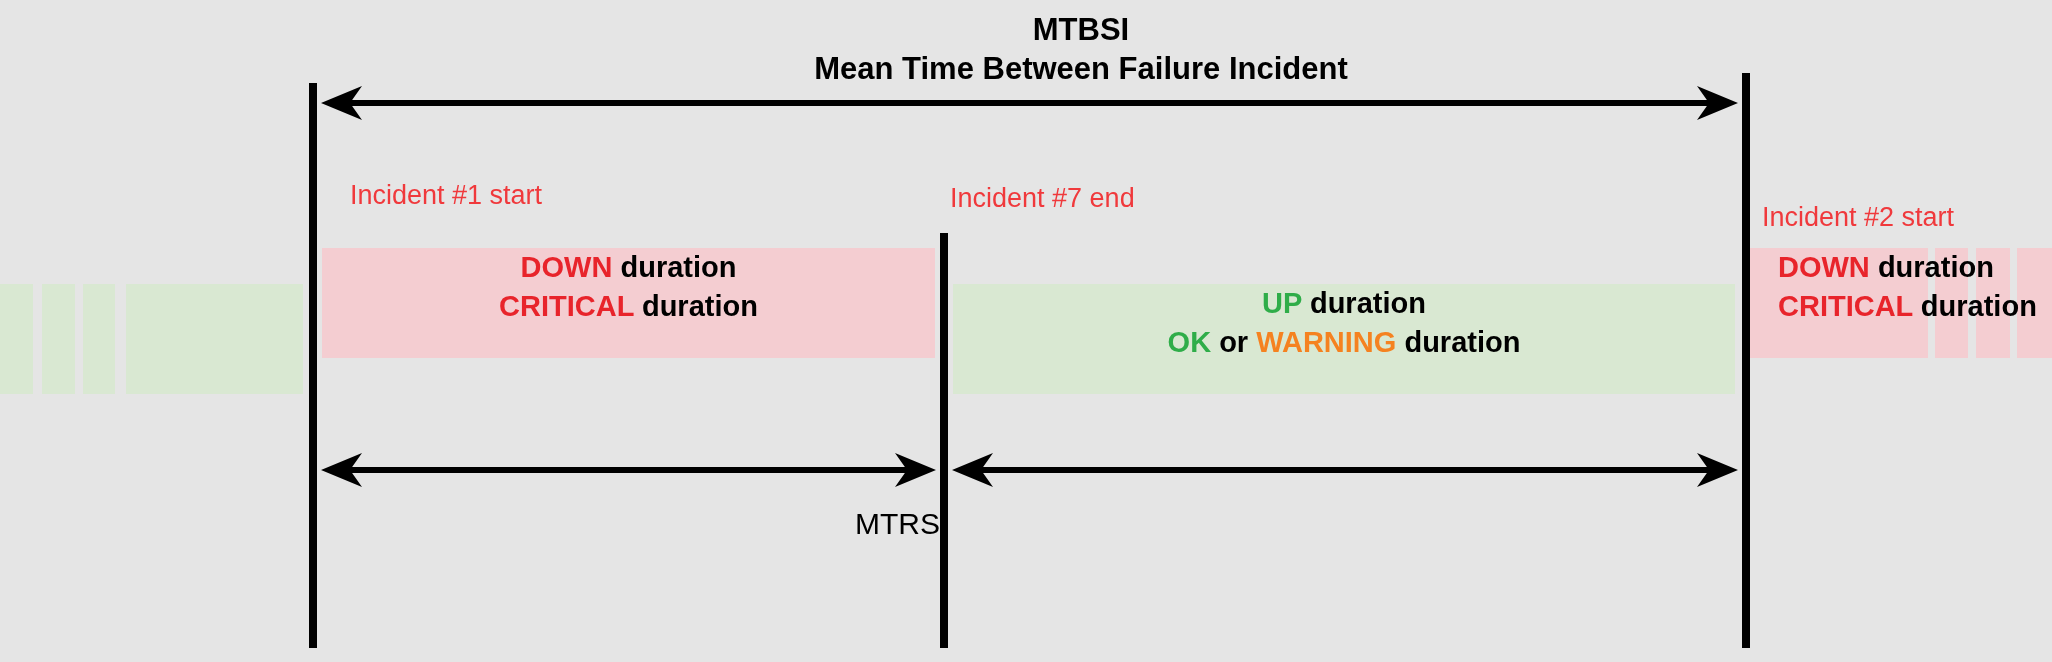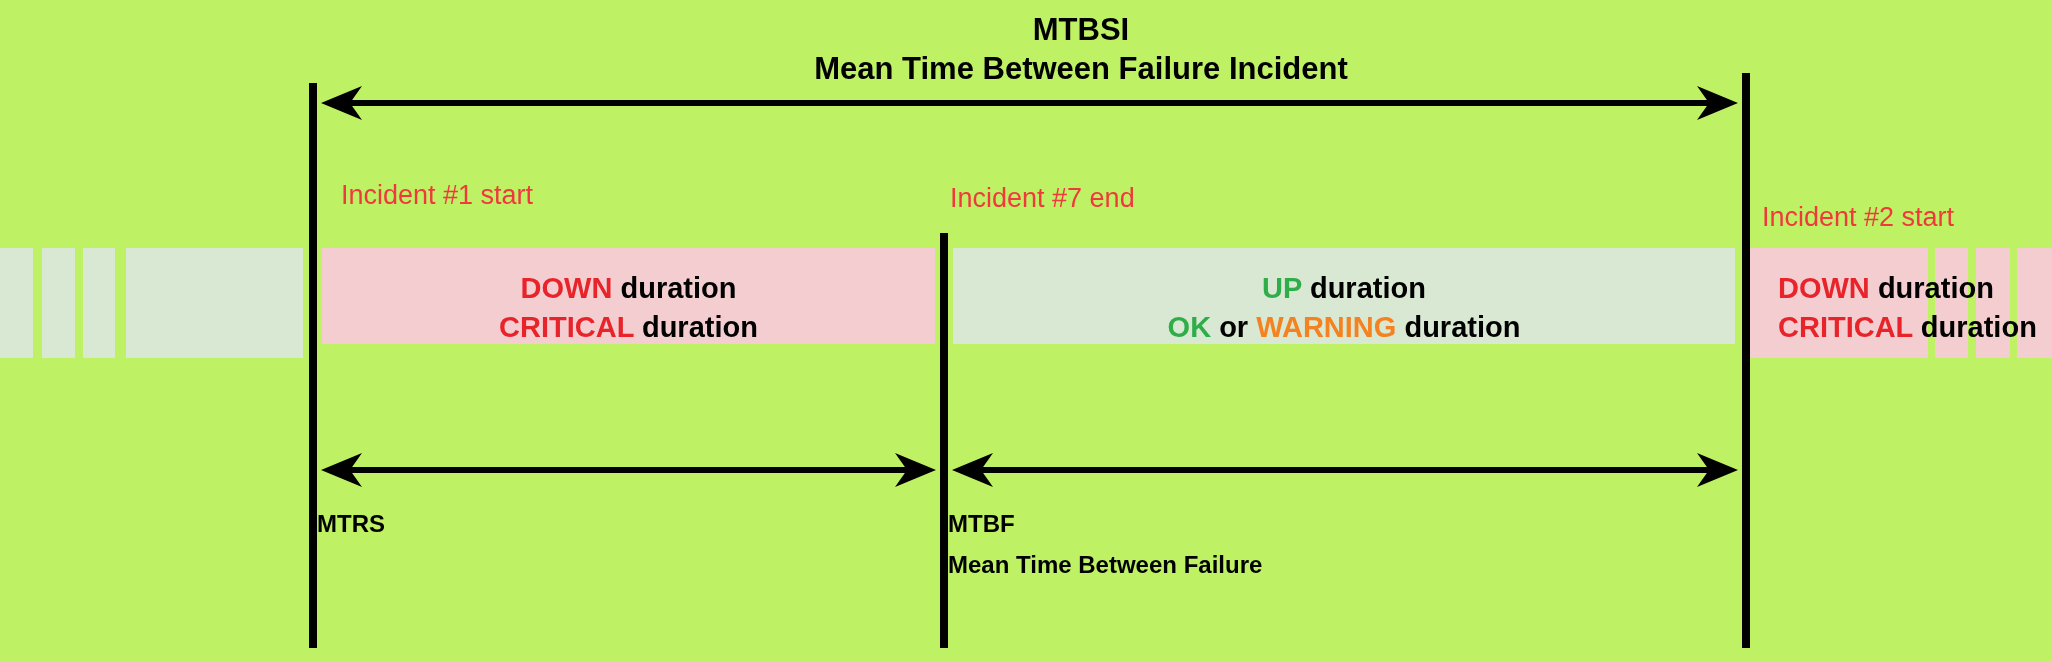--- a/index.html
+++ b/index.html
@@ -1,44 +1,44 @@
 <!DOCTYPE html>
 <html style="--ink: #000000; --band_green: #d9e8d2; --band_pink: #f4cdd1; --status_red: #e8242b; --status_green: #2fad49; --status_orange: #f58220; --incident_red: #f0393c;"><head>
 <meta charset="utf-8">
 <style>
   html,body{margin:0;padding:0;background:#fff;}
   .canvas{
-    position:relative;width:2052px;height:662px;background:#bef264;
+    position:relative;width:2052px;height:662px;background:#e5e5e5;
     font-family:"Liberation Sans",sans-serif;overflow:hidden;color:var(--ink,#000);
   }
   .layer{position:absolute;left:0;top:0;}
   .title{
     position:absolute;left:581px;top:10px;width:1000px;text-align:center;
     font-weight:700;font-size:31px;line-height:39px;color:var(--ink,#000);
   }
   .incident-label{
     position:absolute;font-size:27px;line-height:29px;font-weight:400;
     color:var(--incident_red,#f0393c);white-space:nowrap;
   }
   .seg{position:absolute;top:248px;height:110px;}
-  .green-bg{background:var(--band_green,#d9e8d2);}
+  .green-bg{background:var(--band_green,#d9e8d2);margin-top:36px;}
   .pink-bg{background:var(--band_pink,#f4cdd1);}
   .band{
-    position:absolute;top:248px;height:96px;box-sizing:border-box;padding-top:21px;
+    position:absolute;top:248px;height:110px;box-sizing:border-box;
     text-align:center;font-weight:700;font-size:29px;line-height:39px;white-space:nowrap;
     color:var(--ink,#000);
   }
   .band.left-align{text-align:left;background:transparent;z-index:2;}
   .line{display:block;}
   .st-red{color:var(--status_red,#e8242b);}
   .st-green{color:var(--status_green,#2fad49);}
   .st-orange{color:var(--status_orange,#f58220);}
   .measure{
-    position:absolute;top:503px;text-align:left;font-weight:700;
-    font-size:24px;line-height:41px;color:var(--ink,#000);white-space:nowrap;
+    position:absolute;top:503px;text-align:right;font-weight:400;
+    font-size:30px;line-height:41px;color:var(--ink,#000);white-space:nowrap;
   }
   .ink-shape{fill:var(--ink,#000);}
   .ink-stroke{stroke:var(--ink,#000);stroke-width:6;}
 </style>
 </head>
 <body>
 
 <div class="canvas">
 
   <div class="title">
@@ -64,21 +64,21 @@
       <polygon class="ink-shape" points="936,470 895,453 907,470 895,487"></polygon>
     </g>
 
     <g>
       <line class="ink-stroke" x1="979" y1="470" x2="1711" y2="470"></line>
       <polygon class="ink-shape" points="952,470 993,453 981,470 993,487"></polygon>
       <polygon class="ink-shape" points="1738,470 1697,453 1709,470 1697,487"></polygon>
     </g>
   </svg>
 
-  <div class="incident-label" style="left:341px;top:181px">Incident #1 start</div>
+  <div class="incident-label" style="left:350px;top:181px">Incident #1 start</div>
   <div class="incident-label" style="left:950px;top:184px">Incident #7 end</div>
   <div class="incident-label" style="left:1762px;top:203px">Incident #2 start</div>
 
   <div class="seg green-bg" style="left:0;width:33px"></div>
   <div class="seg green-bg" style="left:42px;width:33px"></div>
   <div class="seg green-bg" style="left:83px;width:32px"></div>
   <div class="seg green-bg" style="left:126px;width:177px"></div>
 
   <div class="band pink-bg" style="left:322px;width:613px">
     <span class="line"><span class="st-red">DOWN</span><span> duration</span></span>
@@ -96,18 +96,14 @@
   <div class="seg pink-bg" style="left:2017px;width:35px"></div>
 
   <div class="band left-align" style="left:1778px;width:274px">
     <span class="line"><span class="st-red">DOWN</span><span> duration</span></span>
     <span class="line"><span class="st-red">CRITICAL</span><span> duration</span></span>
   </div>
 
   <div class="measure" style="left:317px;width:623px">
     <div>MTRS</div>
   </div>
-  <div class="measure" style="left:948px;width:794px">
-    <div>MTBF</div>
-    <div>Mean Time Between Failure</div>
-  </div>
 
 </div>
 
 </body></html>

